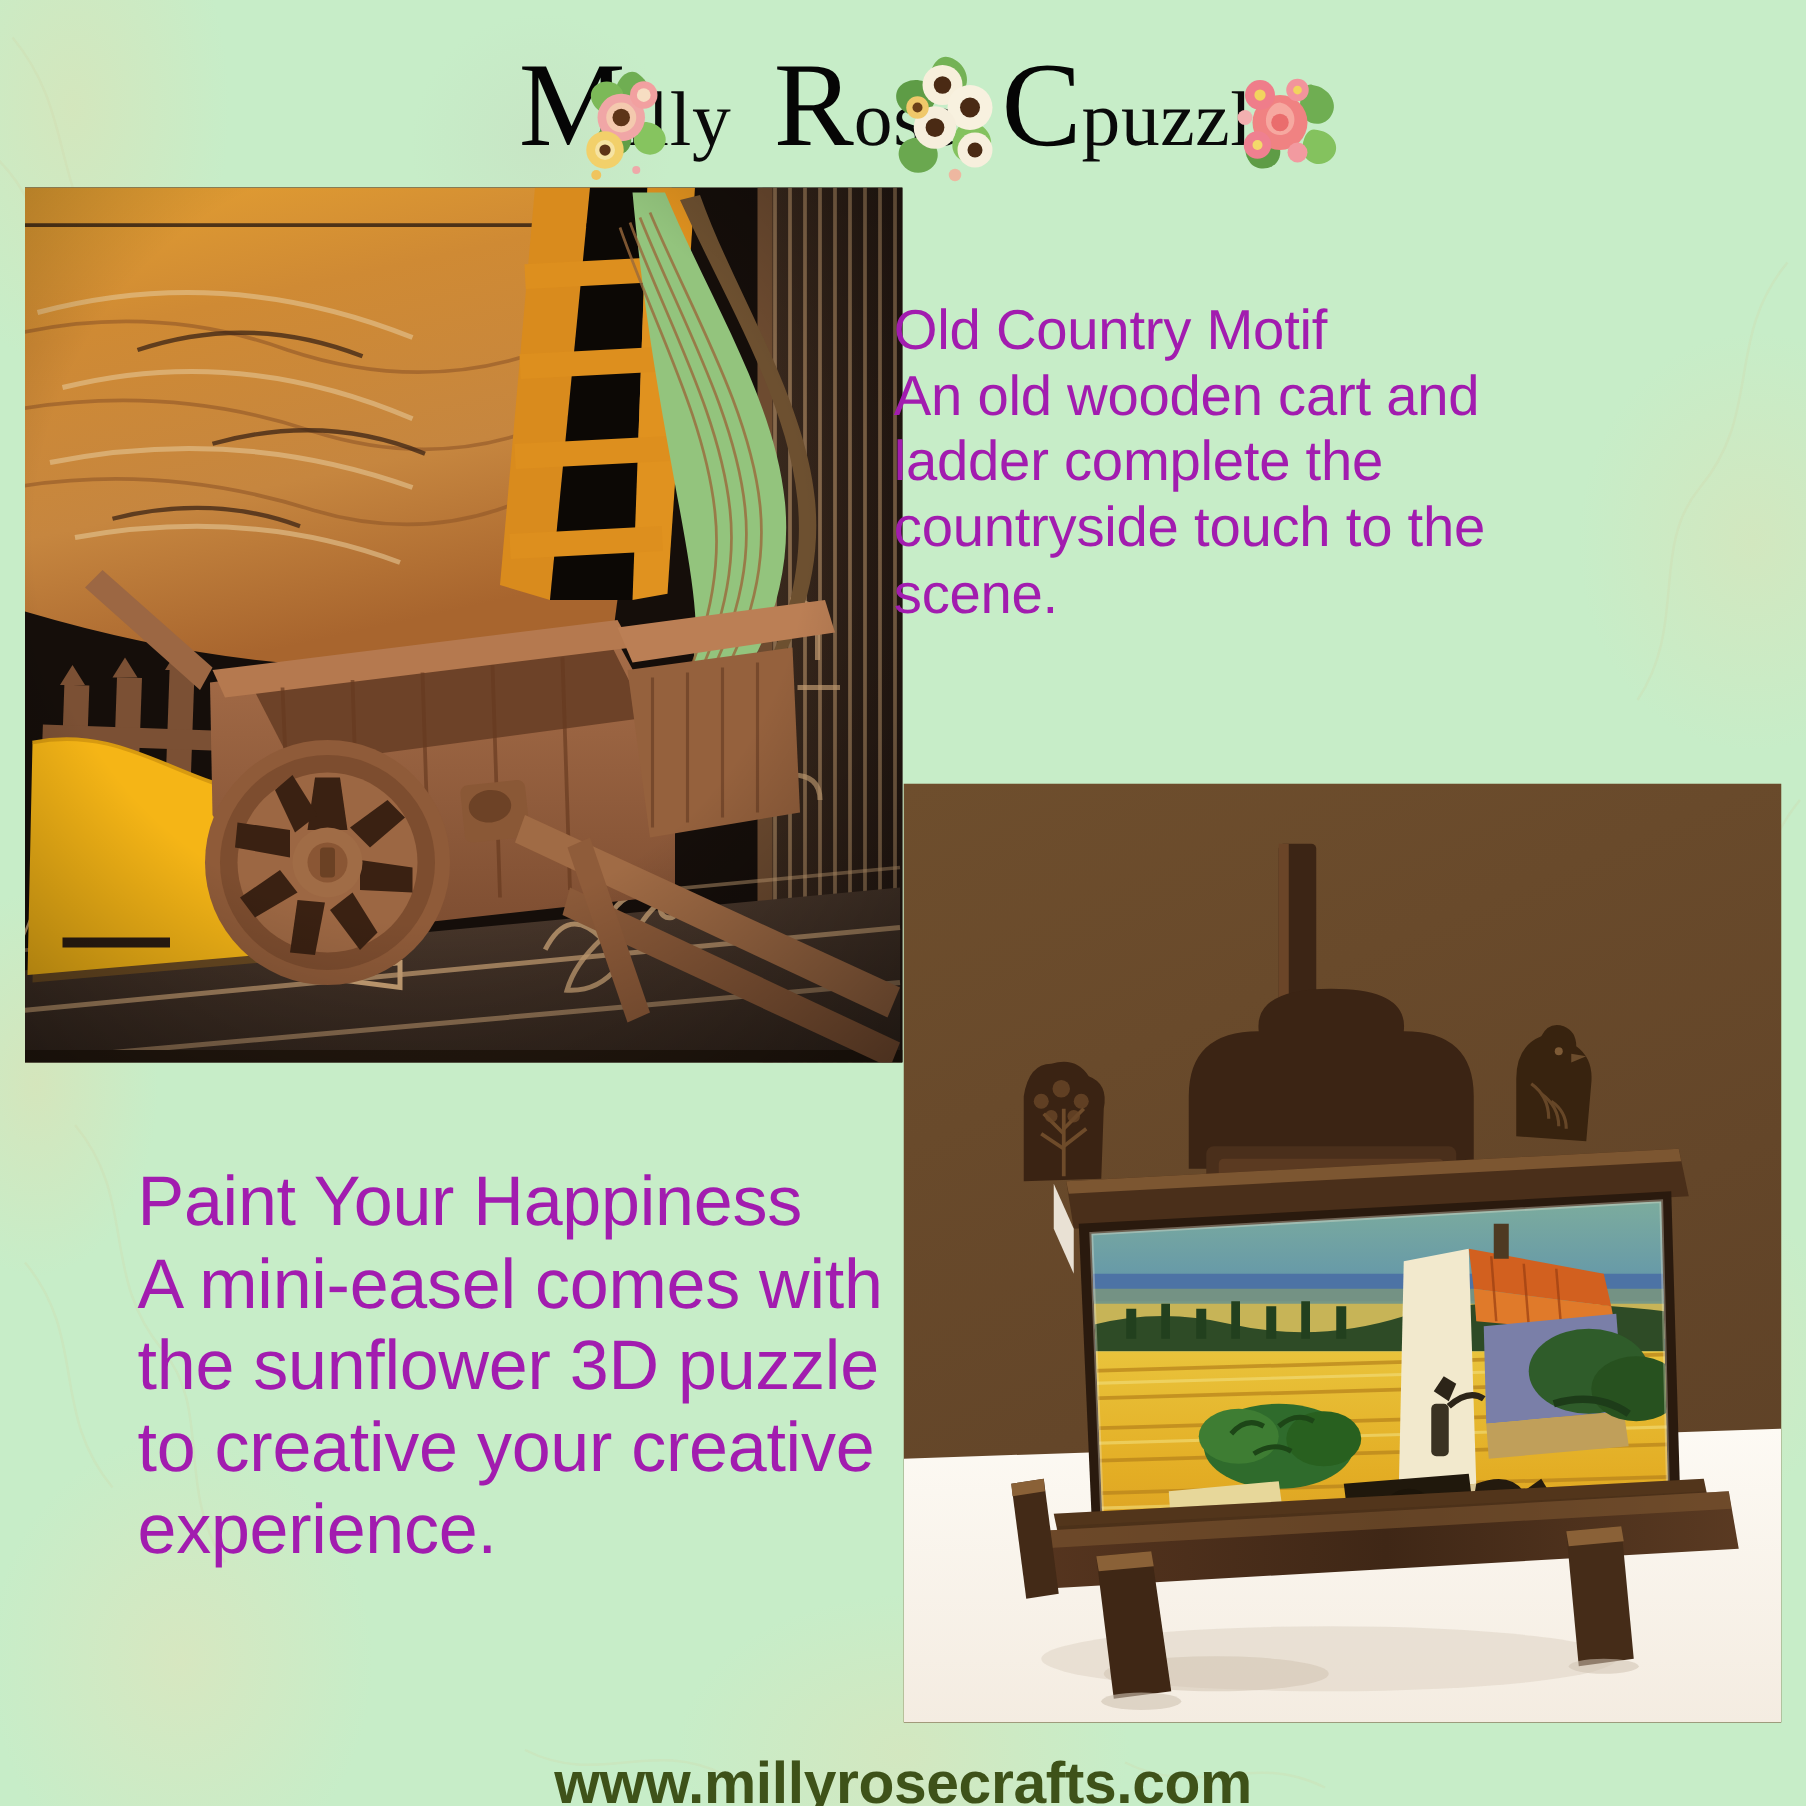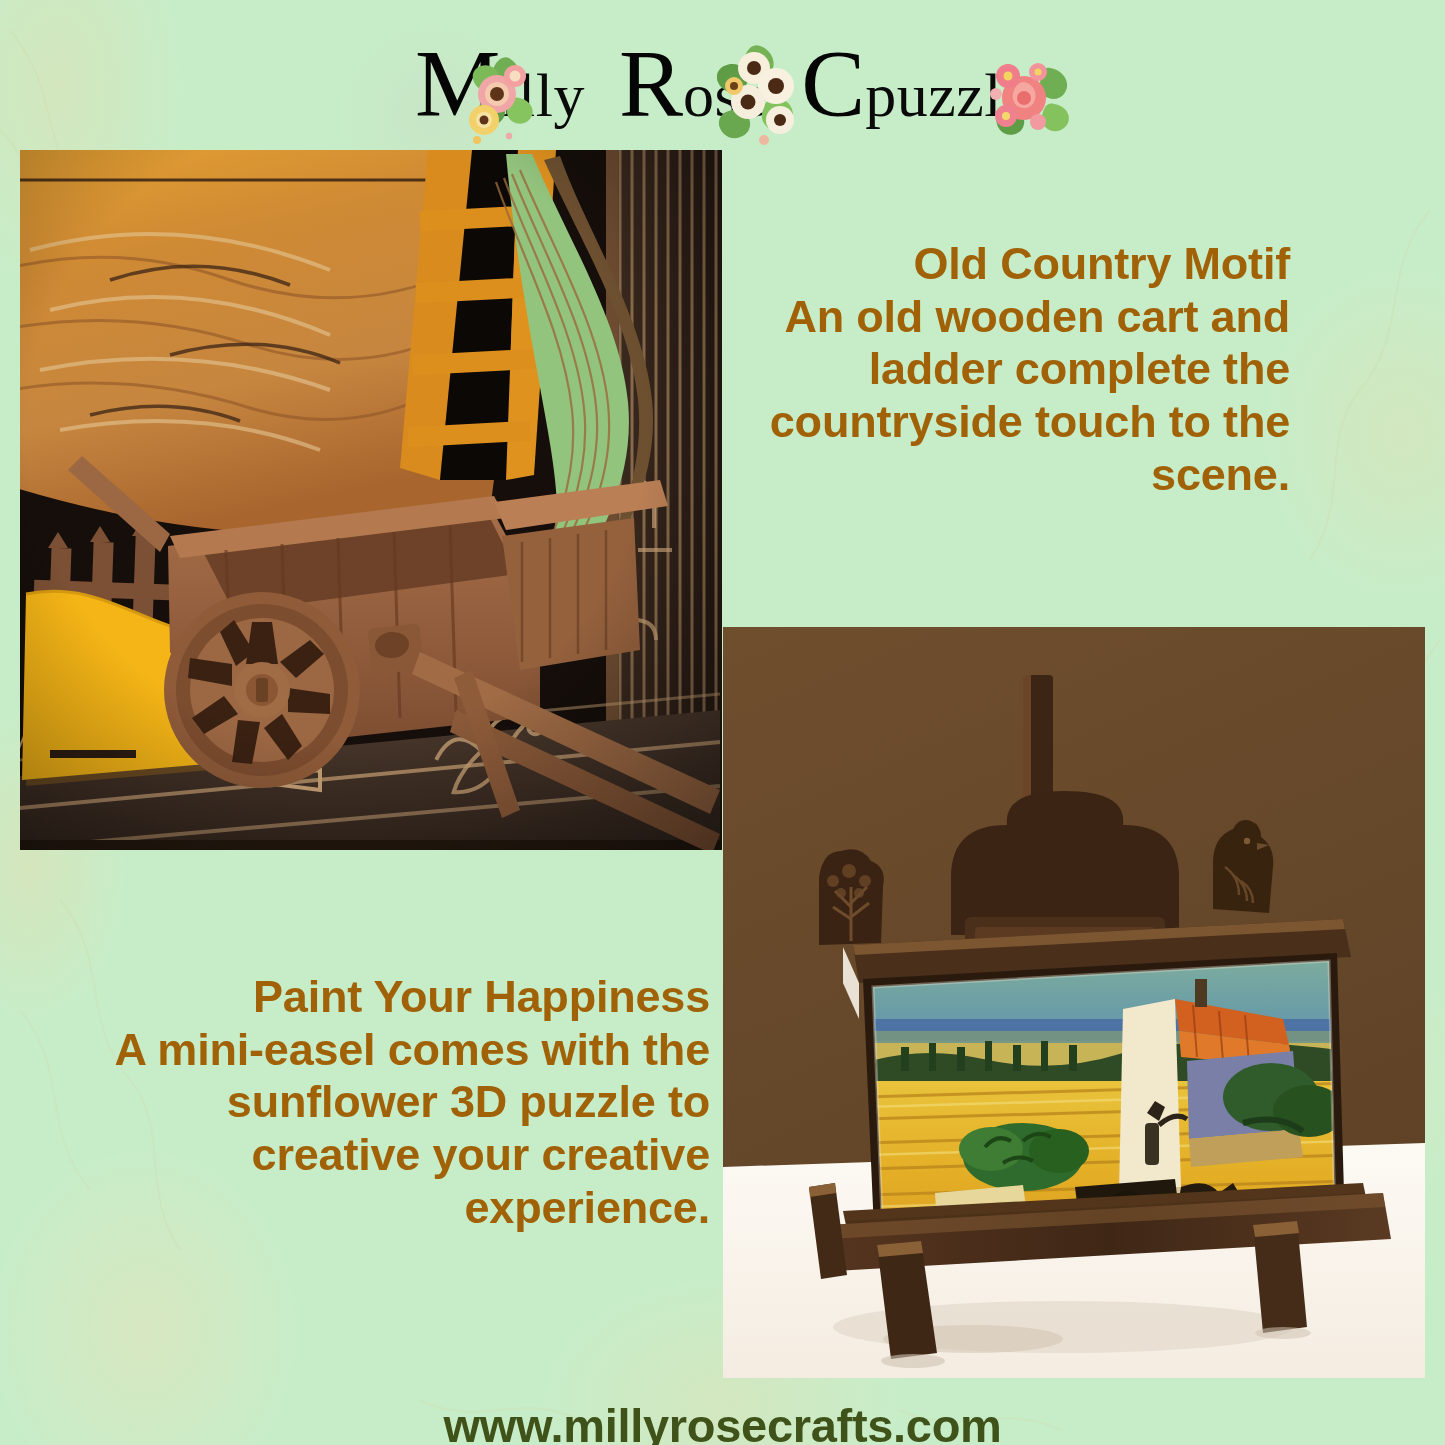--- a/index.html
+++ b/index.html
@@ -47,28 +47,28 @@
   .floral{position:absolute;z-index:3;pointer-events:none;}
 
   
   .photo{position:absolute;overflow:hidden;}
   #photo-cart{left:20px;top:150px;width:702px;height:700px;background:#2a1d14;}
   #photo-easel{left:723px;top:627px;width:702px;height:751px;background:#6b4b2b;}
 
   
   .copy{
     position:absolute;
-    color:#a16207;
-    font-weight:700;
-    text-align:right;
+    color:#a21caf;
+    font-weight:400;
+    text-align:left;
     line-height:1.17;
     letter-spacing:-.2px;
   }
   #copy-right{left:715px;top:238px;width:575px;font-size:45px;}
-  #copy-left{left:110px;top:971px;width:600px;font-size:45px;}
+  #copy-left{left:110px;top:928px;width:600px;font-size:56px;}
   .copy .headline{display:block;}
   .copy .body{display:block;}
 
   #site-url{
     position:absolute;left:0;top:1398px;width:1445px;text-align:center;
     color:#3e5219;font-size:47px;font-weight:700;letter-spacing:-.3px;
   }
 </style>
 </head>
 <body>

